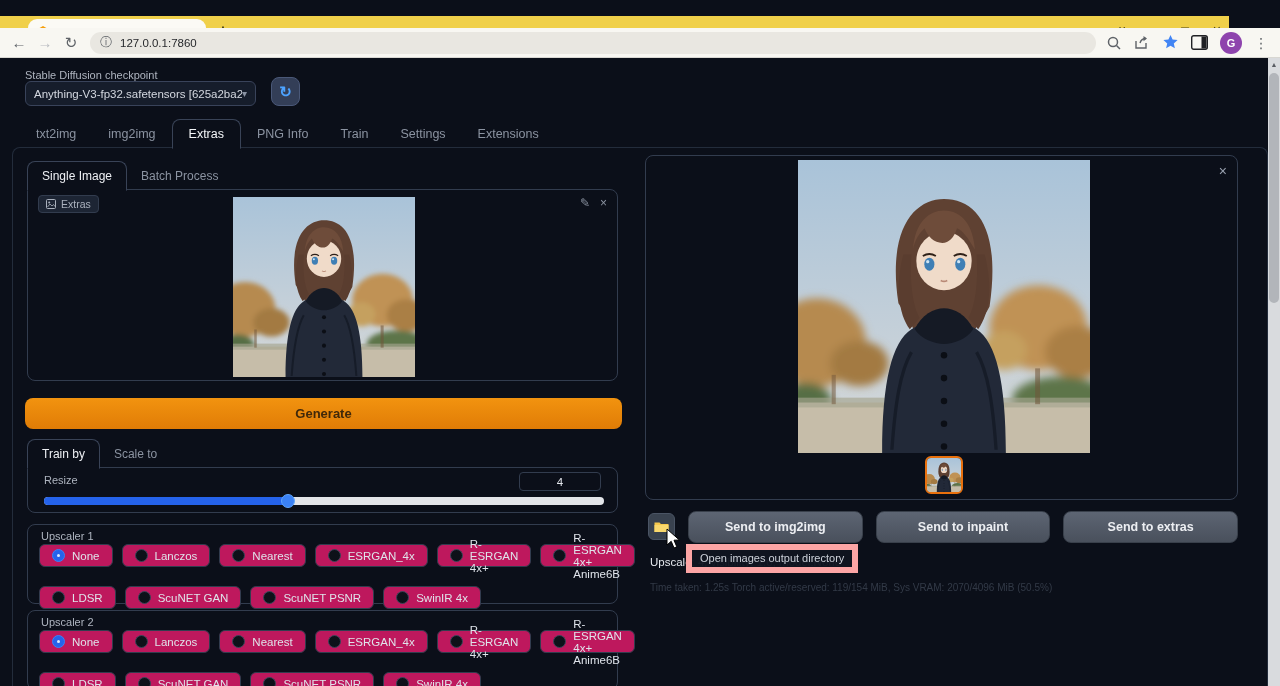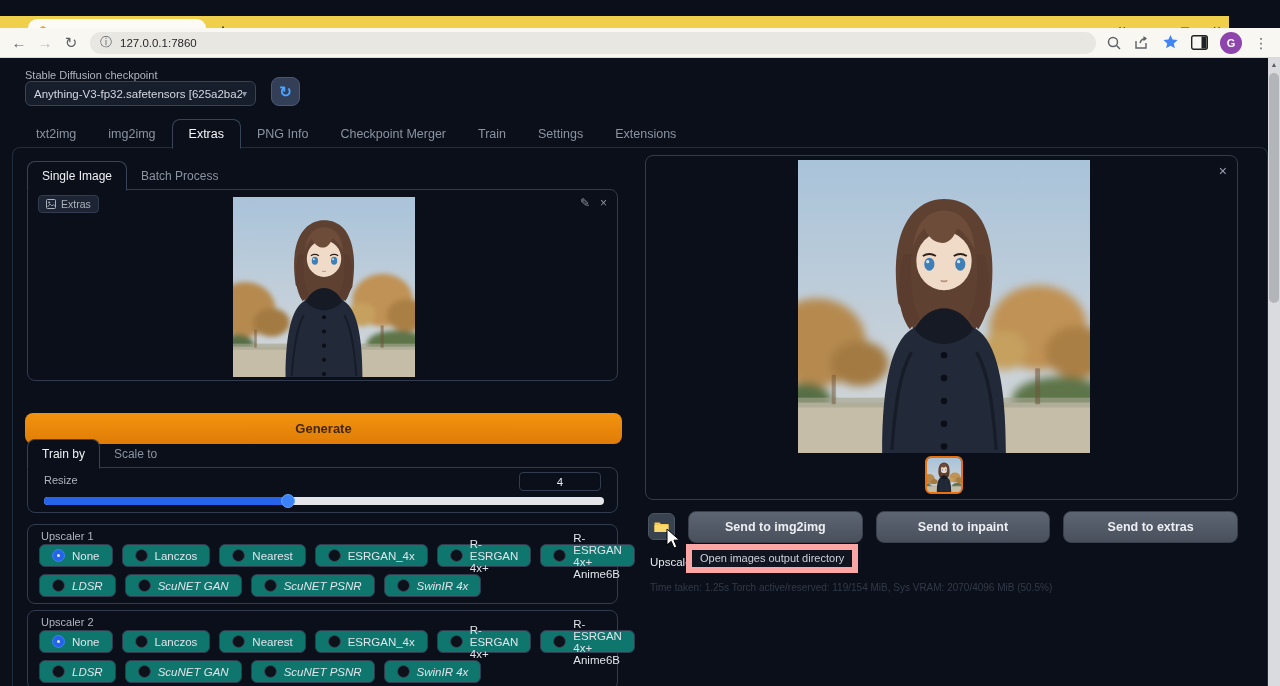--- a/index.html
+++ b/index.html
@@ -64,41 +64,41 @@
   .srcbox { position:absolute; left:27px; top:131px; width:591px; height:192px; border:1px solid #323c4e; border-radius:0 8px 8px 8px; }
   .srcchip { position:absolute; left:10px; top:5px; display:flex; align-items:center; gap:5px;
              background:#1d2534; border:1px solid #323c4e; border-radius:4px; padding:2px 7px; font-size:10.5px; color:#aab1bd; }
   .srcactions { position:absolute; right:10px; top:6px; display:flex; gap:10px; color:#8b93a1; font-size:12px; }
   .srcimg { position:absolute; left:205px; top:7px; width:182px; height:180px; overflow:hidden; }
   .scene { width:100%; height:100%; }
   .scene svg { width:100%; height:100%; display:block; }
 
   .gen-btn { position:absolute; left:25px; top:340px; width:597px; height:31px; border-radius:8px;
              background:linear-gradient(#f2930f,#e07c06); color:#40280a; font-weight:bold; font-size:13px;
-             display:flex; align-items:center; justify-content:center;margin-top:15px; }
+             display:flex; align-items:center; justify-content:center; }
 
   .scaletabs { position:absolute; left:27px; top:383px; display:flex; align-items:flex-end; height:27px; z-index:3; }
   .resize-panel { position:absolute; left:27px; top:409px; width:591px; height:46px; border:1px solid #323c4e; border-radius:0 8px 8px 8px; }
   .resize-label { position:absolute; left:16px; top:6px; font-size:11px; color:#aeb4bf; }
   .num-input { position:absolute; right:16px; top:4px; width:82px; height:19px; background:#0b0f19;
                border:1px solid #323c4e; border-radius:4px; color:#e3e6ec; font-size:11.5px;
                display:flex; align-items:center; justify-content:center; }
   .slider { position:absolute; left:16px; top:29px; width:560px; height:8px; border-radius:4px; background:#e3e5e9; }
   .slider .fill { position:absolute; left:0; top:0; height:8px; width:43.5%; background:#2563eb; border-radius:4px 0 0 4px; }
   .slider .knob { position:absolute; left:calc(43.5% - 7px); top:-3px; width:14px; height:14px; border-radius:50%;
                   background:#3b82f6; border:1px solid #60a5fa; }
 
   .upsbox { position:absolute; left:27px; width:591px; border:1px solid #323c4e; border-radius:8px; }
   .upsbox.u1 { top:466px; height:80px; }
   .upsbox.u2 { top:552px; height:80px; }
   .upslabel { position:absolute; left:13px; top:5px; font-size:11px; color:#aeb4bf; }
   .upsrow { position:absolute; left:11px; display:flex; gap:9px; }
   .upsrow.r1 { top:19px; }
-  .upsrow.r2 { top:49px;font-style:italic; }
-  .pill { display:flex; align-items:center; gap:7px; background:#0f766e; border:1px solid #323c4e;
+  .upsrow.r2 { top:61px; }
+  .pill { display:flex; align-items:center; gap:7px; background:#be185d; border:1px solid #323c4e;
           border-radius:6px; padding:4px 12px; font-size:11.5px; color:#dfe3ea; height:23px; }
   .radio { width:13px; height:13px; border-radius:50%; background:#0d1119; border:1px solid #3c465a; flex:0 0 13px; }
   .radio.on { background:#2563eb; border-color:#3b82f6; position:relative; }
   .radio.on::after { content:""; position:absolute; left:4px; top:4px; width:3px; height:3px; border-radius:50%; background:#dbeafe; }
 
   
   .gallery { position:absolute; left:645px; top:97px; width:593px; height:345px; border:1px solid #323c4e; border-radius:8px; }
   .gclose { position:absolute; right:10px; top:8px; color:#9aa2b0; font-size:14px; line-height:1; }
   .gimg { position:absolute; left:152px; top:4px; width:292px; height:293px; overflow:hidden; }
   .gthumb { position:absolute; left:279px; top:300px; width:38px; height:38px; border:2px solid #e8700d;
@@ -192,21 +192,20 @@
       <span>↻</span>
     </div>
 
     <div class="content-panel"></div>
 
     <div class="main-tabs">
       <span class="mtab">txt2img</span>
       <span class="mtab">img2img</span>
       <span class="mtab sel">Extras</span>
       <span class="mtab">PNG Info</span>
-      <span class="mtab">Checkpoint Merger</span>
       <span class="mtab">Train</span>
       <span class="mtab">Settings</span>
       <span class="mtab">Extensions</span>
     </div>
 
     <div class="subtabs">
       <span class="stab sel">Single Image</span>
       <span class="stab">Batch Process</span>
     </div>
 

